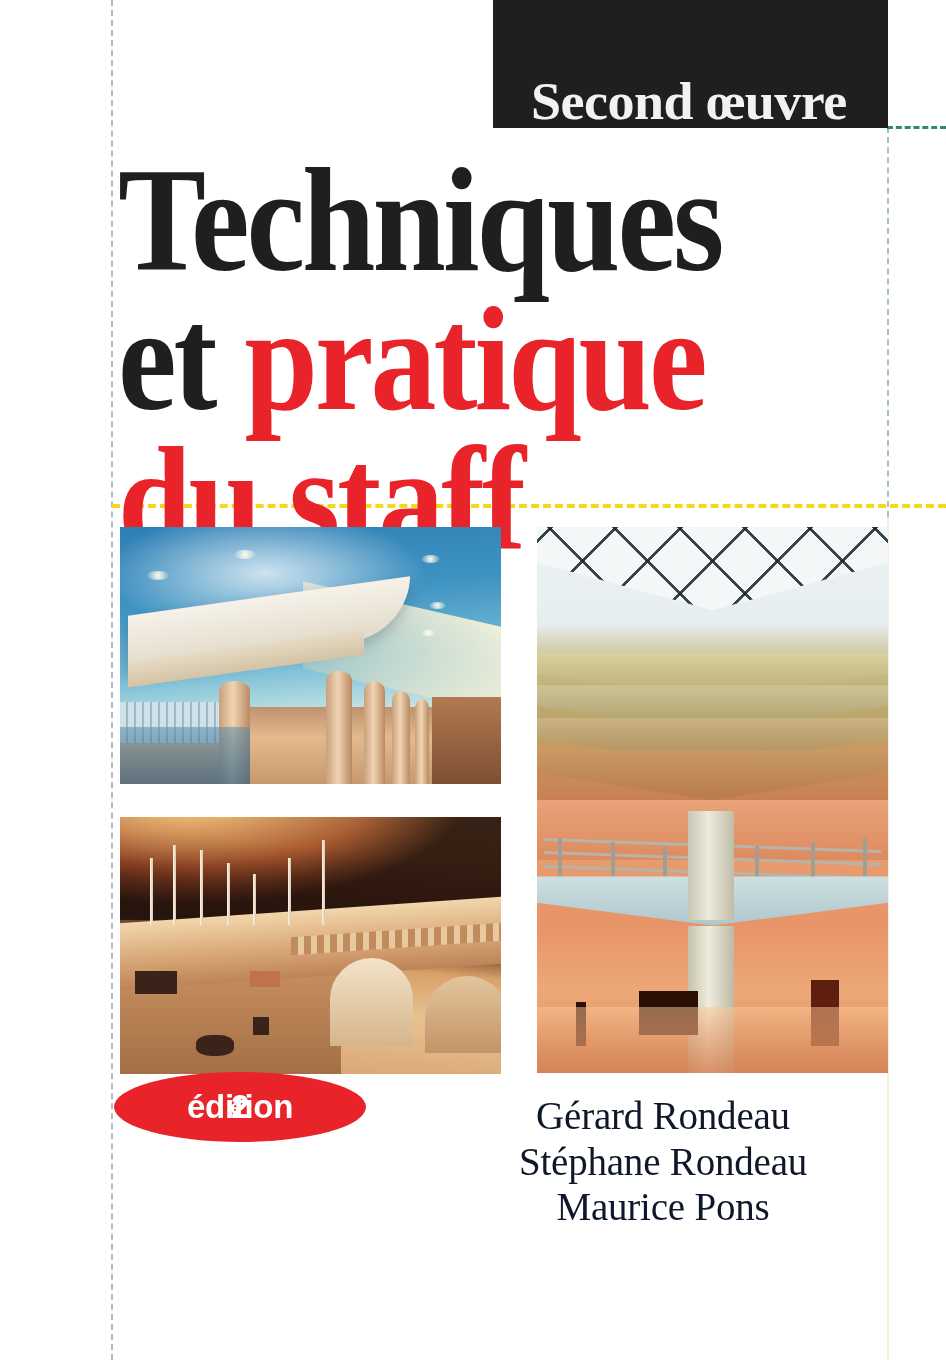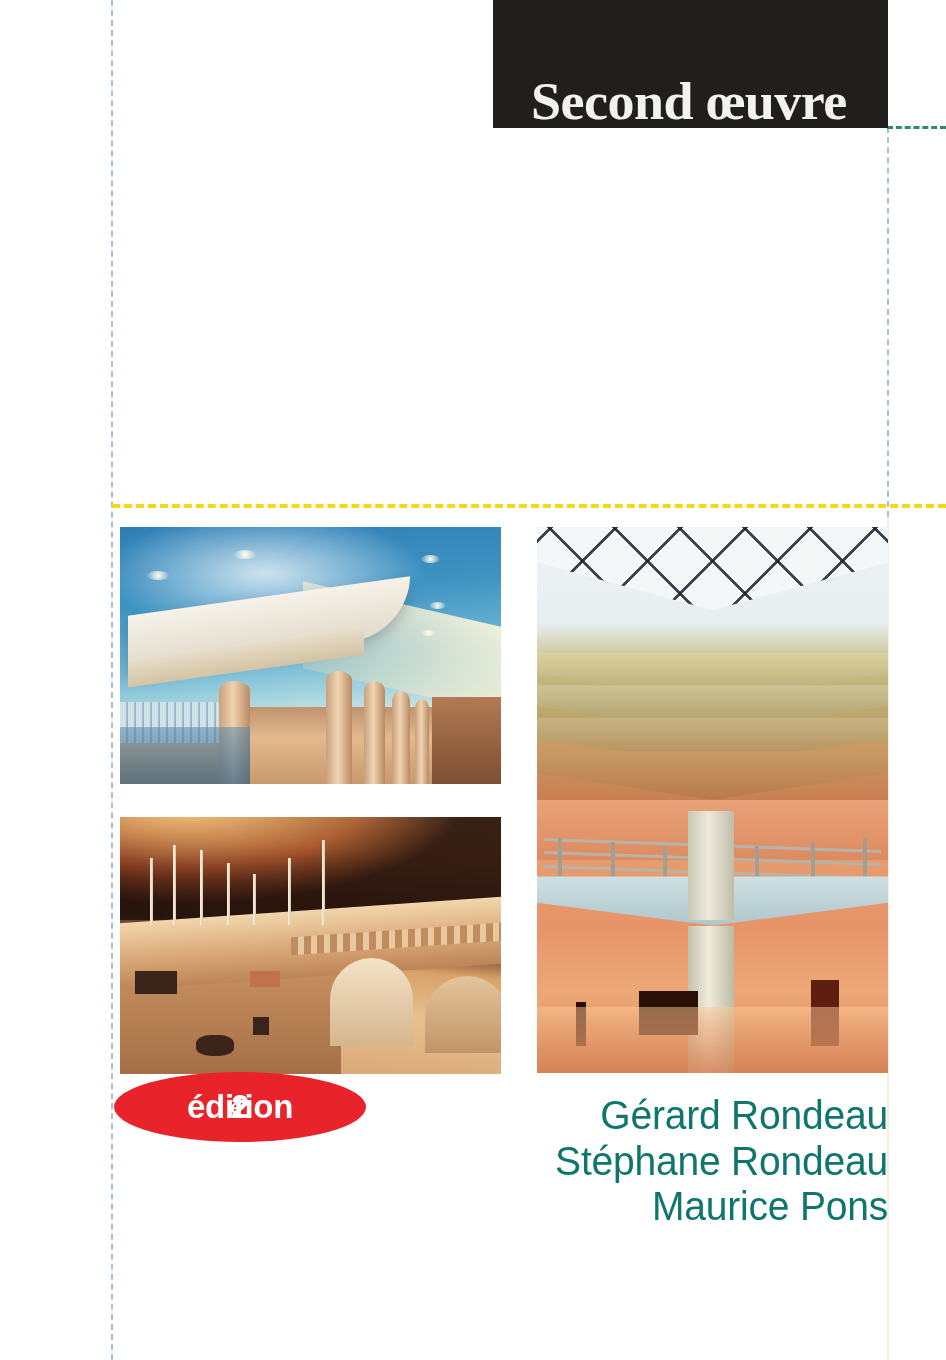--- a/index.html
+++ b/index.html
@@ -118,22 +118,22 @@
   
   .badge{position:absolute;left:114px;top:1072px;width:252px;height:70px;
     background:#e8232a;border-radius:50%;}
   .badge span{position:absolute;left:0;top:0;width:252px;height:70px;
     display:flex;align-items:center;justify-content:center;
     font-family:"Liberation Sans",sans-serif;font-weight:700;font-size:33px;
     color:#ffffff;letter-spacing:-0.3px;}
   .badge sup{font-size:20px;vertical-align:super;}
 
   
-  .authors{position:absolute;left:438px;top:1092px;width:450px;text-align:right;
-    font-family:Liberation Sans, sans-serif;color:#0f766e;}
+  .authors{position:absolute;left:438px;top:1092px;width:450px;text-align:center;
+    font-family:Liberation Serif, serif;color:#0f172a;}
   .authors div{font-size:39px;line-height:1.17;letter-spacing:-0.2px;
     transform:scaleY(1.05);transform-origin:right center;}
 
   
   .logo{position:absolute;left:124px;top:1232px;width:190px;height:60px;}
   .logo-word{font-family:"Liberation Sans",sans-serif;font-weight:700;
     font-size:35px;letter-spacing:-0.5px;color:#1b1b1b;
     transform:scaleX(.94);transform-origin:left top;}
   .logo-bar{position:absolute;left:-3px;top:44px;width:190px;height:7px;}
   .logo-dot{position:absolute;left:84px;top:39px;width:17px;height:17px;
@@ -146,20 +146,25 @@
 
   <div class="vdash-left"></div>
   <div class="vdash-right"></div>
   <div class="vline-cream"></div>
   <div class="hdash-green"></div>
   <div class="hdash-yellow"></div>
 
   <div class="banner"></div>
   <div class="banner-text">Second œuvre</div>
 
+  <div class="title">
+    <div class="tline tline1 t-black">Techniques</div>
+    <div class="tline tline2"><span class="t-black">et </span><span class="t-red">pratique</span></div>
+    <div class="tline t-red">du staff</div>
+  </div>
 
   <div class="photo p-top">
     <div class="ph1-sky"></div>
     <div class="ph1-glow"></div>
     <div class="ph1-floor"></div>
     <div class="ph1-win"></div>
     <div class="ph1-dark"></div>
     <div class="ph1-bulk"></div>
     <div class="ph1-bulk2"></div>
     <div class="col" style="left:54%;width:7%;height:44%;"></div>

